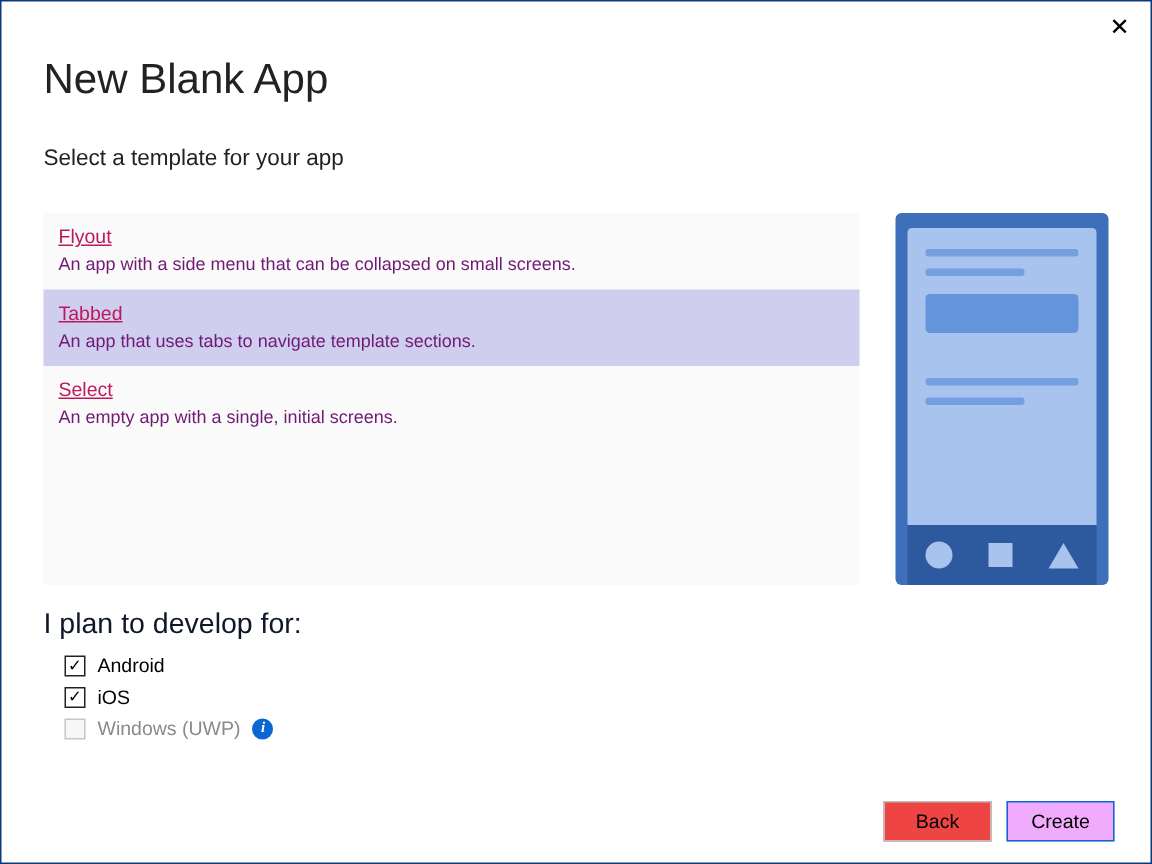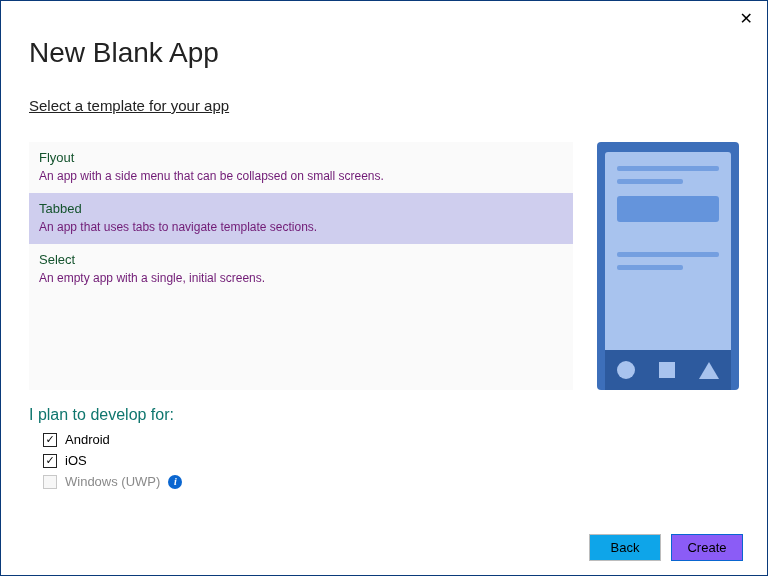--- a/index.html
+++ b/index.html
@@ -31,42 +31,42 @@
   .title {
     font-size: 28px;
     font-weight: 400;
     color: #222;
     margin: 18px 0 28px 0;
   }
   .subtitle {
     font-size: 15px;
     color: #222;
     margin-bottom: 28px;
-    text-decoration: underline;
   }
   .content-row {
     display: flex;
     gap: 24px;
   }
   .templates {
     flex: 1;
     background: #fafafa;
     min-height: 240px;
   }
   .template-item {
     padding: 8px 10px 10px 10px;
     cursor: pointer;
   }
   .template-item.selected {
     background: #cfceee;
   }
   .template-name {
     font-size: 13px;
-    color: #14532d;
+    color: #be185d;
     margin-bottom: 4px;
+    text-decoration: underline;
   }
   .template-desc {
     font-size: 12px;
     color: #701a75;
   }
   .preview {
     width: 142px;
     height: 248px;
     background: #3d6fba;
     border-radius: 4px;
@@ -113,22 +113,22 @@
   .nav-triangle {
     width: 0; height: 0;
     border-left: 10px solid transparent;
     border-right: 10px solid transparent;
     border-bottom: 17px solid #a8c3ee;
   }
   .platforms {
     margin-top: 16px;
   }
   .platforms-label {
-    font-size: 16px;
-    color: #0f766e;
+    font-size: 19px;
+    color: #0f172a;
     margin-bottom: 8px;
   }
   .checkbox-row {
     display: flex;
     align-items: center;
     gap: 8px;
     margin-left: 14px;
     margin-bottom: 6px;
     font-size: 13px;
   }
@@ -166,28 +166,28 @@
     position: absolute;
     bottom: 14px;
     right: 24px;
     display: flex;
     gap: 10px;
   }
   .btn {
     min-width: 72px;
     padding: 5px 14px;
     font-size: 13px;
-    background: #0ea5e9;
+    background: #ef4444;
     border: 1px solid #bcbcbc;
     cursor: pointer;
     text-align: center;
   }
   .btn.primary {
     border: 1px solid #0a66d0;
-    background: #8b5cf6;
+    background: #f0abfc;
   }
 </style>
 </head>
 <body>
 
 <div class="dialog">
   <div class="close-btn">✕</div>
 
   <div class="title">New Blank App</div>
   <div class="subtitle">Select a template for your app</div>

